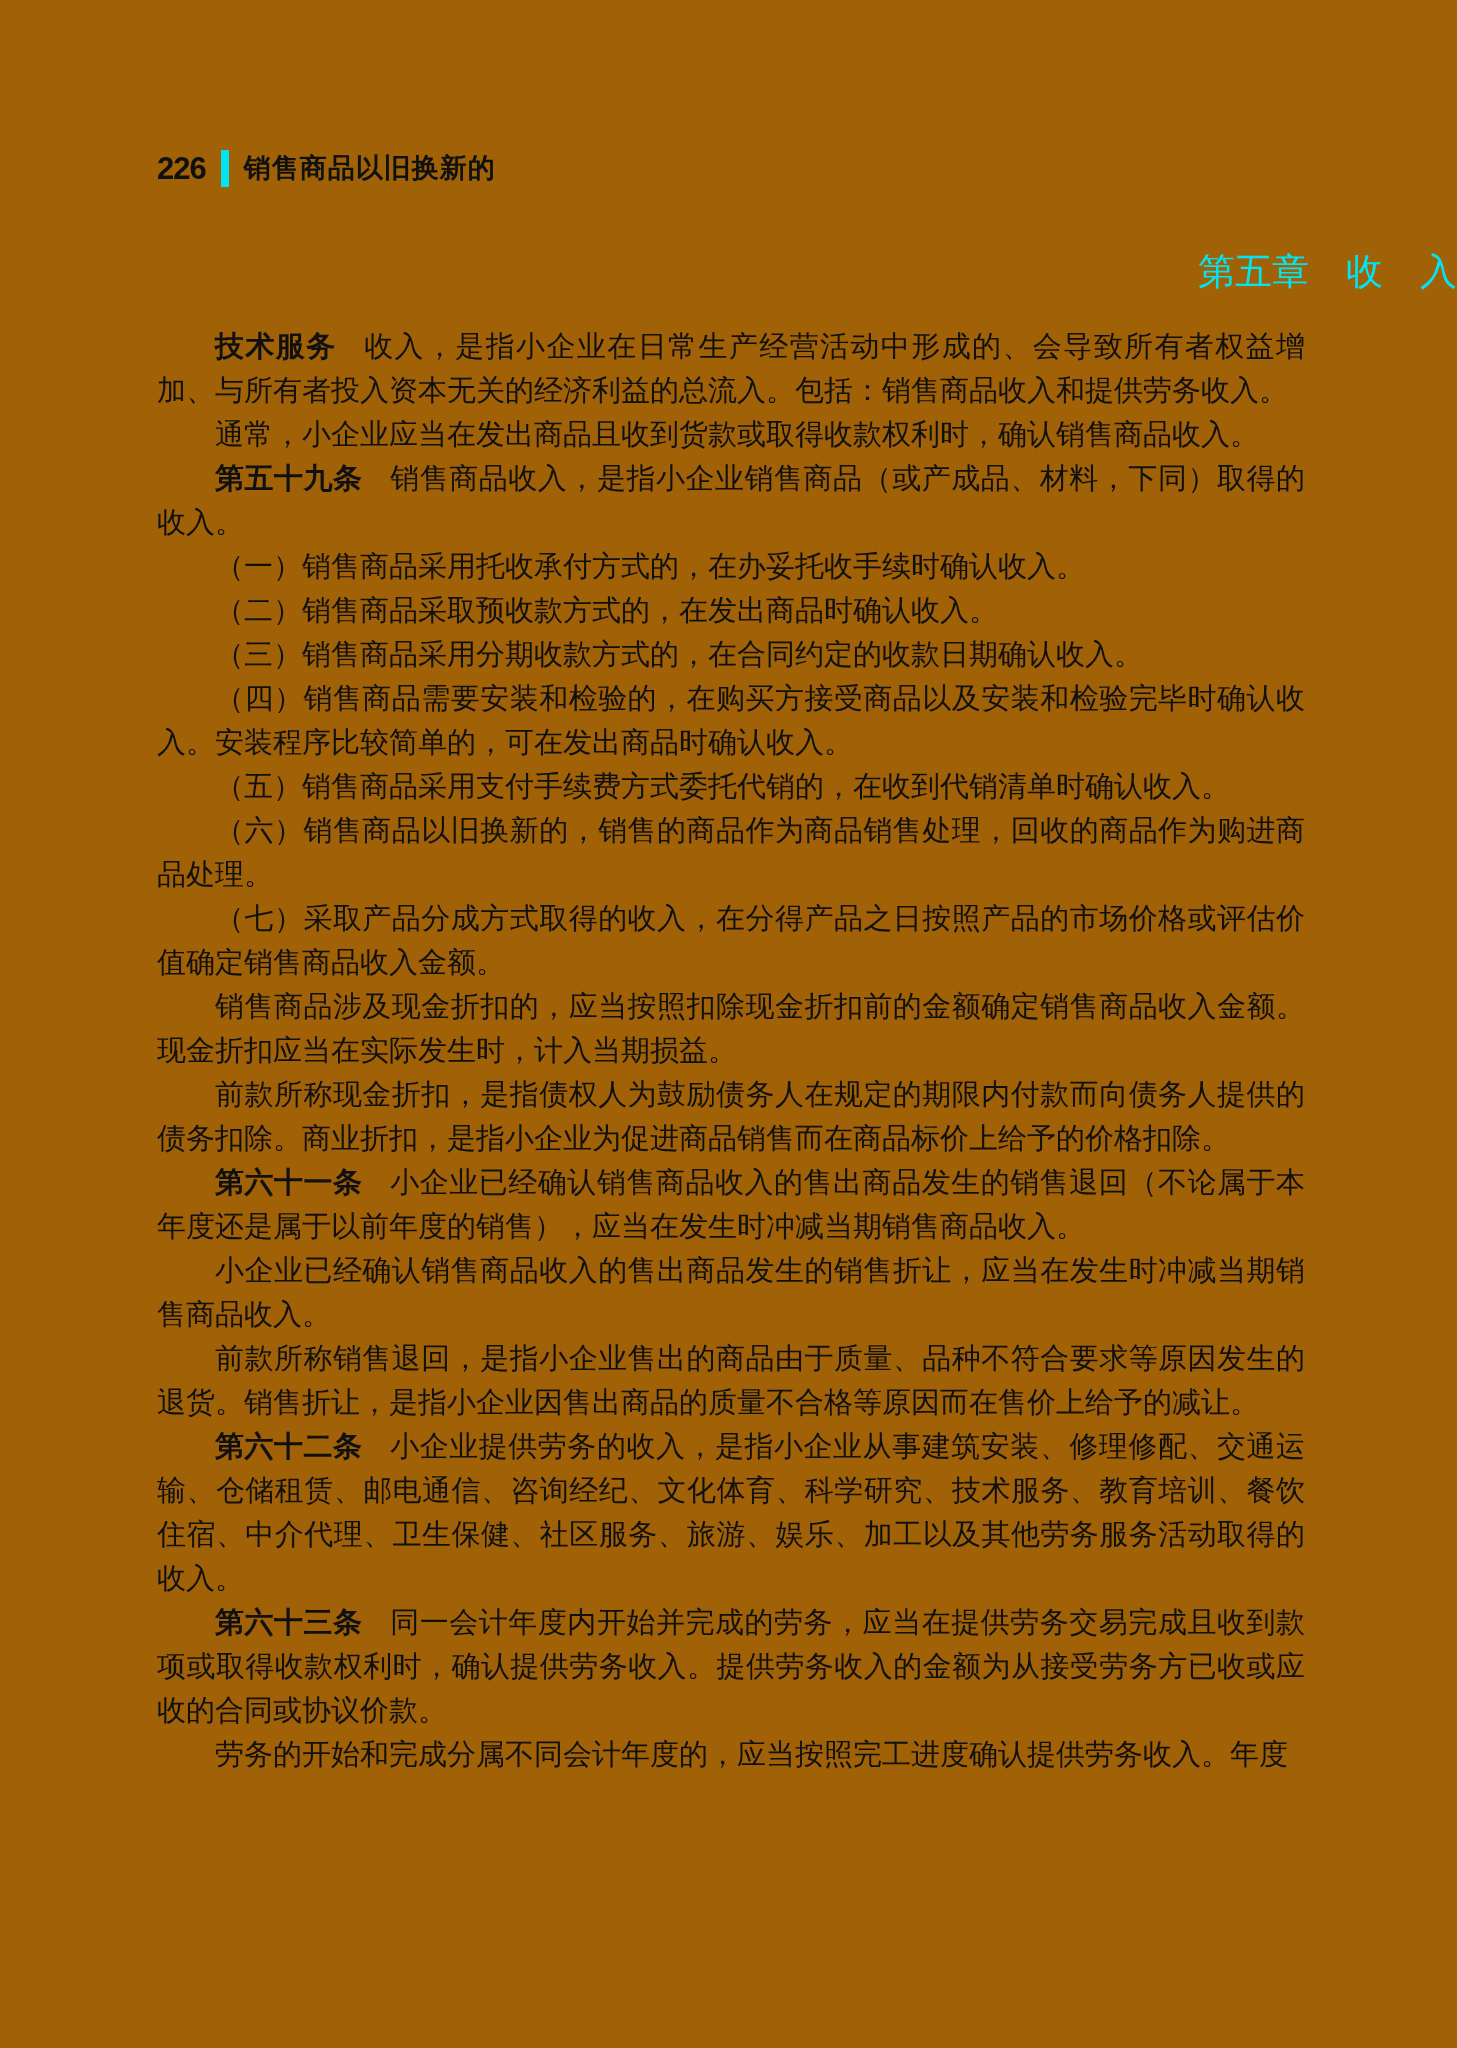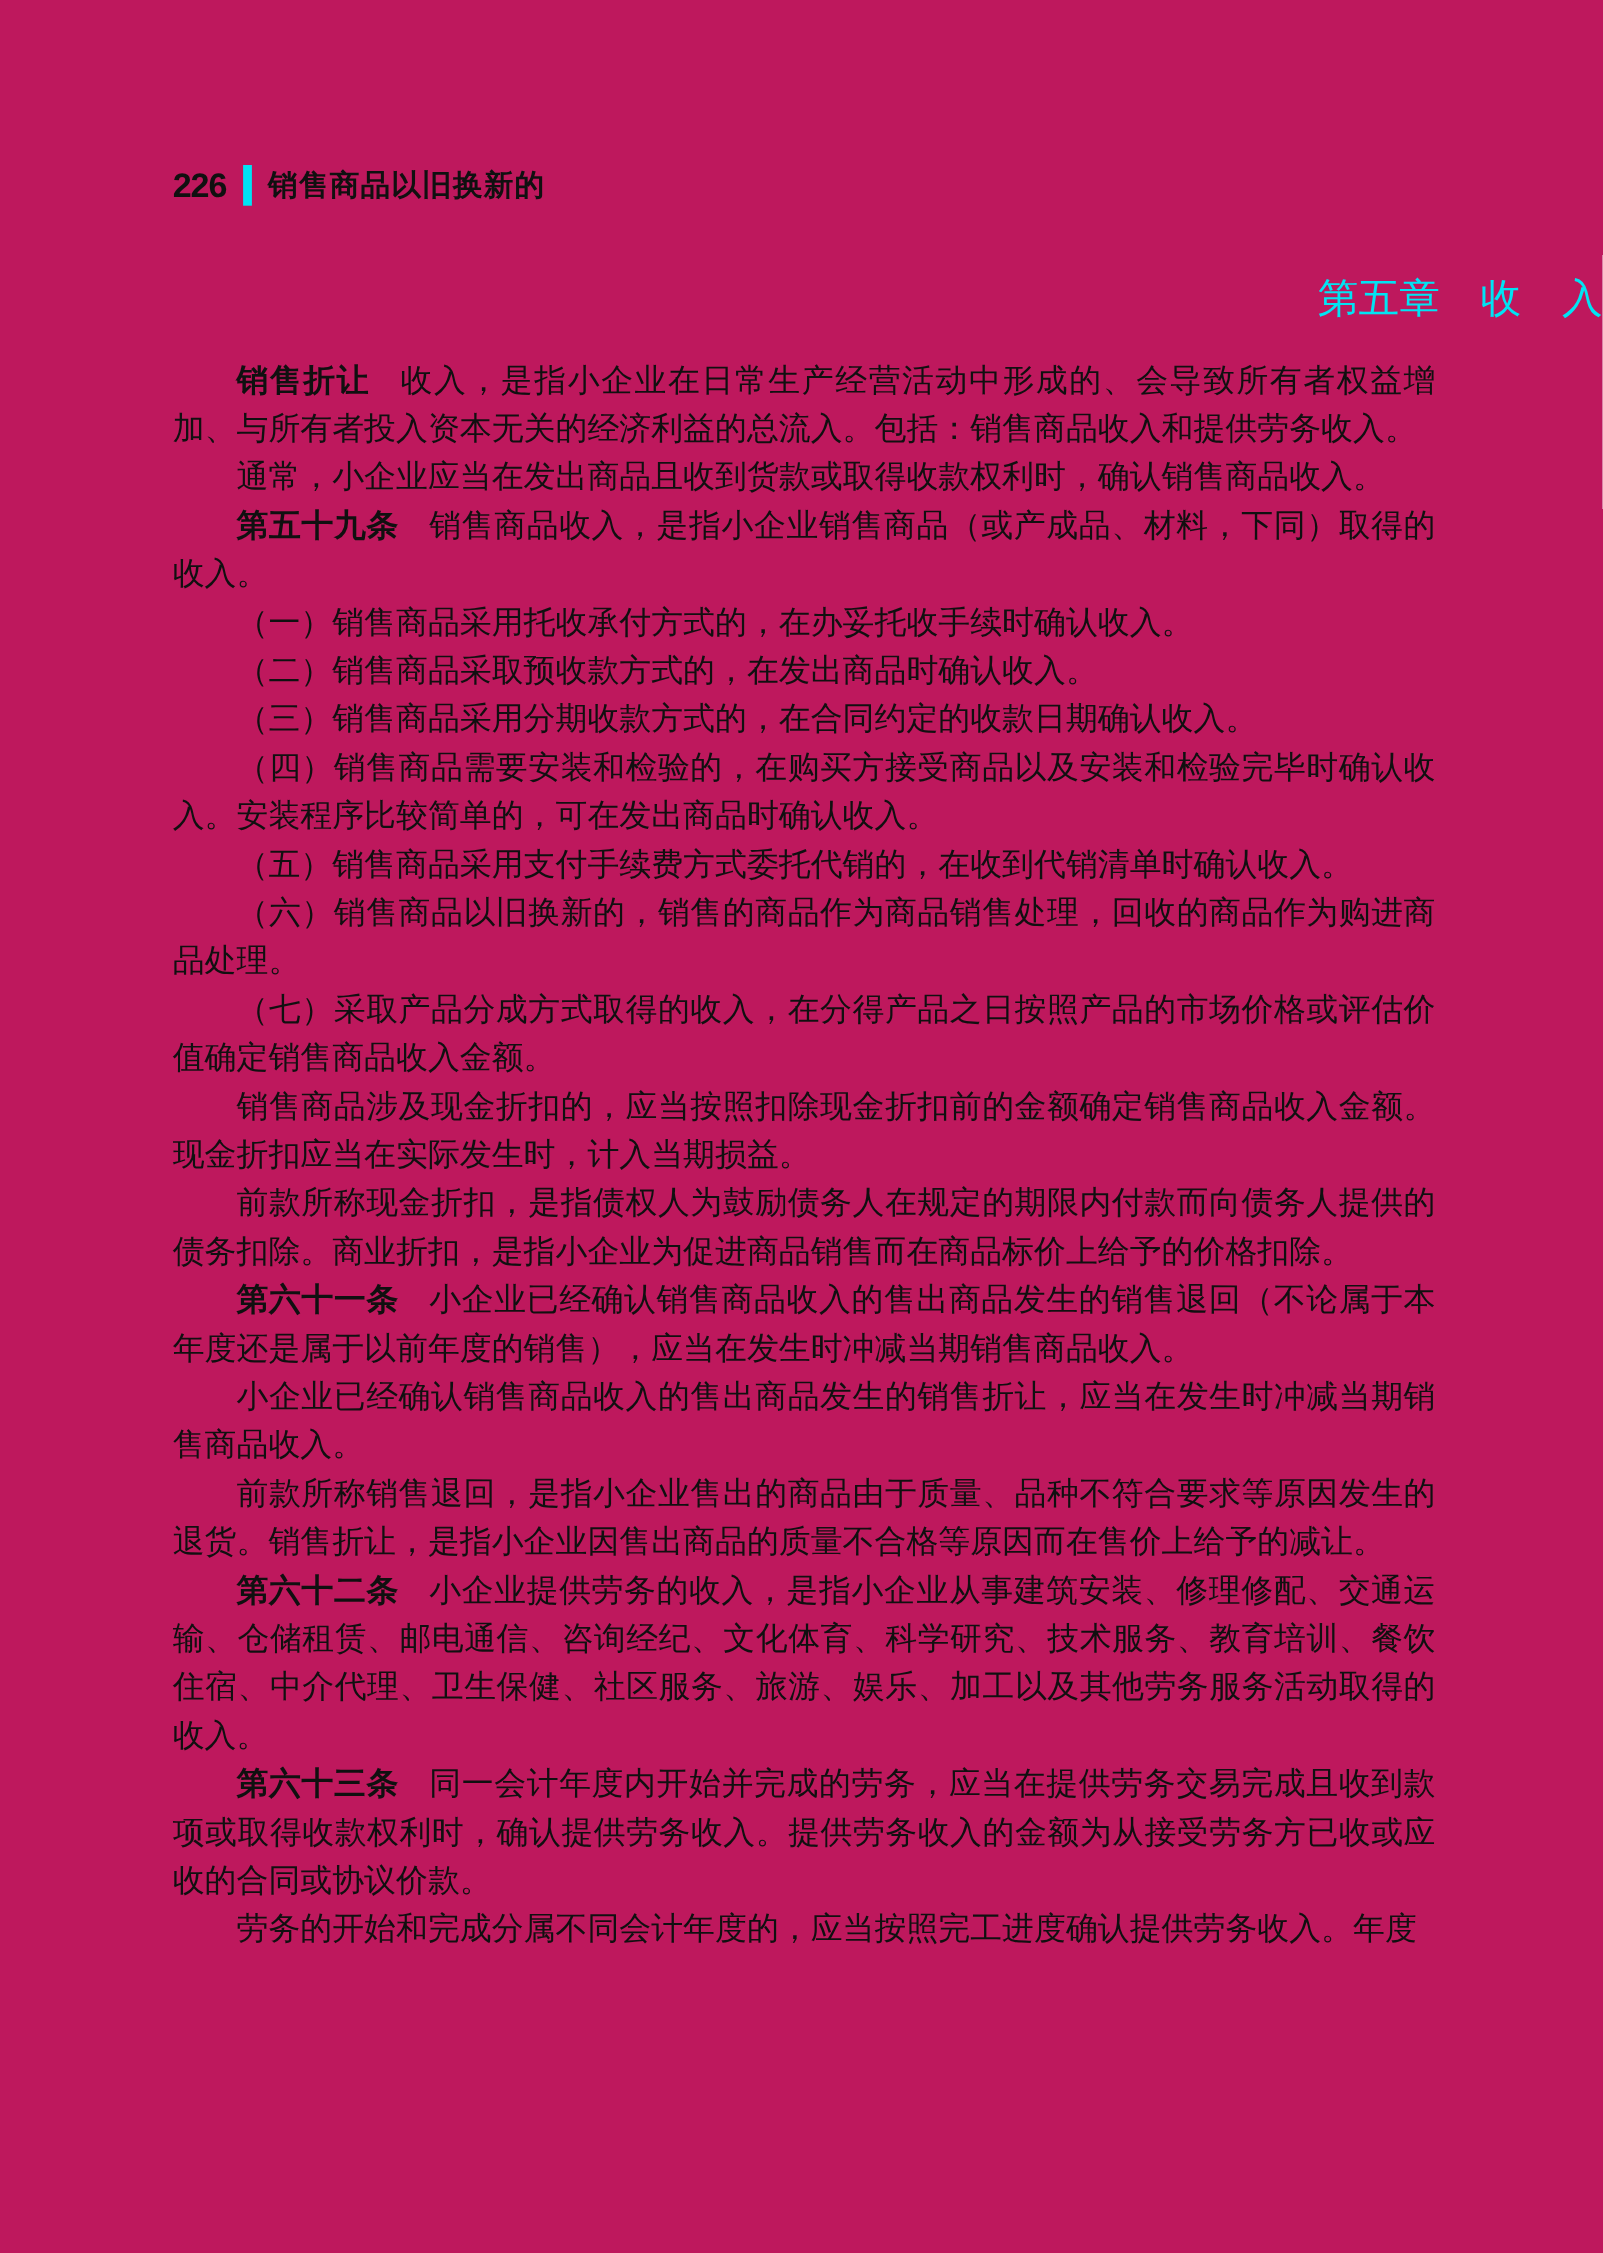--- a/index.html
+++ b/index.html
@@ -4,21 +4,21 @@
 <style>
   :root { --accent: #00e4f4; }
   * { margin: 0; padding: 0; box-sizing: border-box; }
   html, body { background: #ffffff; }
   body { width: 1457px; height: 2048px; position: relative; }
 
   .page {
     position: relative;
     width: 1457px;
     height: 2048px;
-    background: #be185d;
+    background: #a16207;
     color: #101010;
     overflow: hidden;
   }
 
   .running-header {
     position: absolute;
     left: 157px;
     top: 150px;
     display: flex;
     align-items: center;
@@ -82,21 +82,21 @@
 
   <header class="running-header">
     <span class="page-number">226</span>
     <span class="header-rule"></span>
     <span class="book-title">销售商品以旧换新的</span>
   </header>
 
   <h1 class="chapter-title">第五章　收　入</h1>
 
   <main class="body-text">
-      <p class="para"><b class="article-lead">销售折让</b><span>收入，是指小企业在日常生产经营活动中形成的、会导致所有者权益增加、与所有者投入资本无关的经济利益的总流入。包括：销售商品收入和提供劳务收入。</span></p>
+      <p class="para"><b class="article-lead">技术服务</b><span>收入，是指小企业在日常生产经营活动中形成的、会导致所有者权益增加、与所有者投入资本无关的经济利益的总流入。包括：销售商品收入和提供劳务收入。</span></p>
       <p class="para"><span>通常，小企业应当在发出商品且收到货款或取得收款权利时，确认销售商品收入。</span></p>
       <p class="para"><b class="article-lead">第五十九条</b><span>销售商品收入，是指小企业销售商品（或产成品、材料，下同）取得的收入。</span></p>
       <p class="para"><span>（一）销售商品采用托收承付方式的，在办妥托收手续时确认收入。</span></p>
       <p class="para"><span>（二）销售商品采取预收款方式的，在发出商品时确认收入。</span></p>
       <p class="para"><span>（三）销售商品采用分期收款方式的，在合同约定的收款日期确认收入。</span></p>
       <p class="para"><span>（四）销售商品需要安装和检验的，在购买方接受商品以及安装和检验完毕时确认收入。安装程序比较简单的，可在发出商品时确认收入。</span></p>
       <p class="para"><span>（五）销售商品采用支付手续费方式委托代销的，在收到代销清单时确认收入。</span></p>
       <p class="para"><span>（六）销售商品以旧换新的，销售的商品作为商品销售处理，回收的商品作为购进商品处理。</span></p>
       <p class="para"><span>（七）采取产品分成方式取得的收入，在分得产品之日按照产品的市场价格或评估价值确定销售商品收入金额。</span></p>
       <p class="para"><span>销售商品涉及现金折扣的，应当按照扣除现金折扣前的金额确定销售商品收入金额。现金折扣应当在实际发生时，计入当期损益。</span></p>

